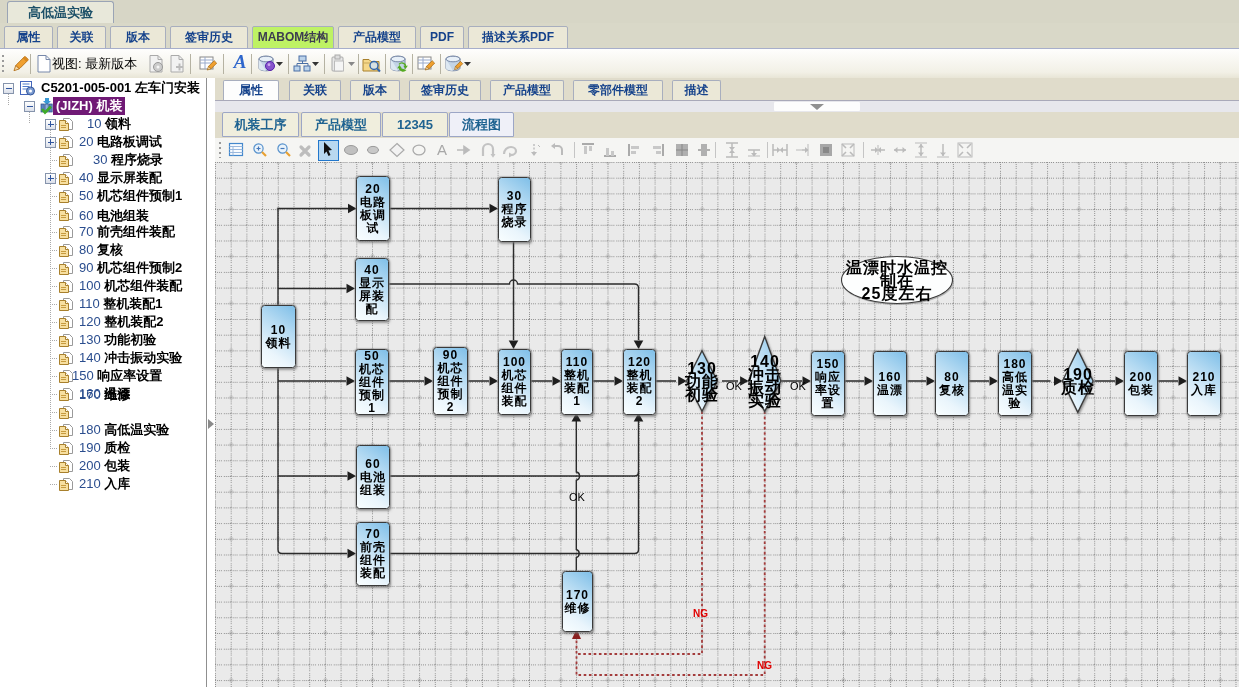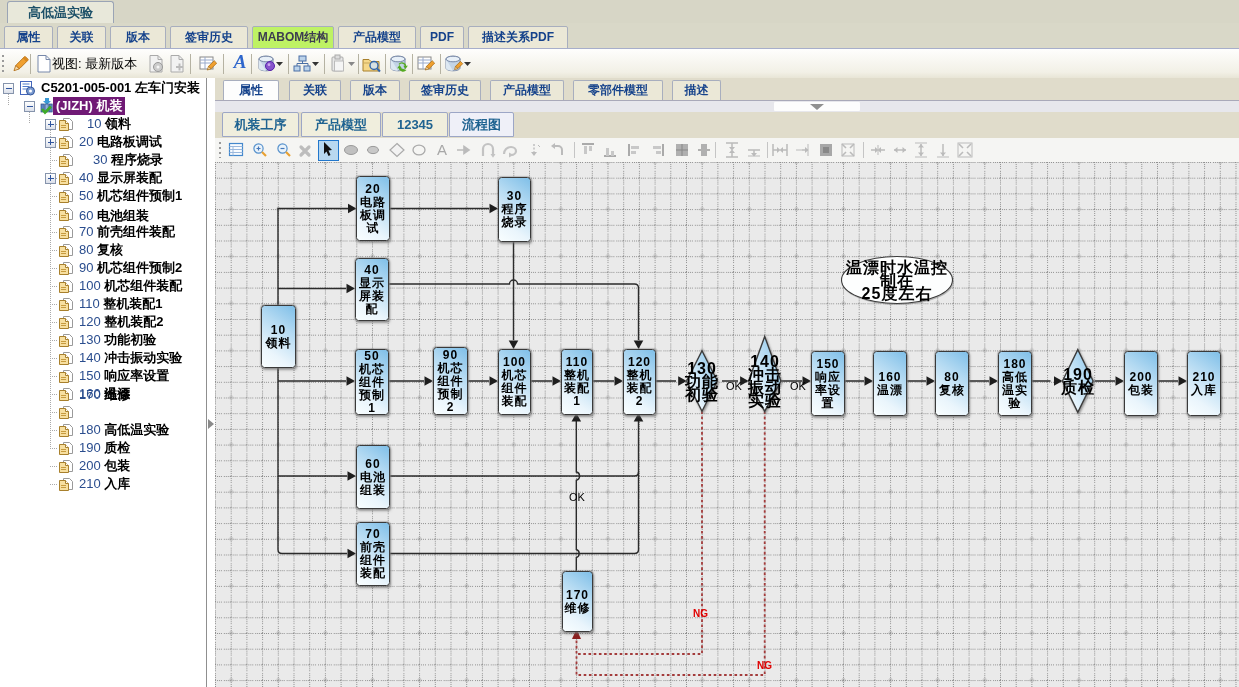--- a/index.html
+++ b/index.html
@@ -300,21 +300,21 @@
       <path d="M3 8.5h5M3 10.5h5" stroke="#c79b3f" stroke-width="1"></path>
     </svg>
     <div class="trow" style="left:79px;top:271px"><span class="num">140</span> 冲击振动实验</div>
     <div style="position:absolute;left:50px;top:297.5px;width:8px;height:1px;background-image:repeating-linear-gradient(90deg,#aaa 0 1px,transparent 1px 2px)"></div>
     <svg style="position:absolute;left:58px;top:291px" width="16" height="15">
       <path d="M5.5 1.5h6l3 3v8h-9z" fill="#fff" stroke="#9a9a9a" stroke-width="1"></path>
       <path d="M1.5 3.5h6l3 3v7h-9z" fill="#f7dfa0" stroke="#a8802c" stroke-width="1"></path>
       <path d="M7.5 3.5v3h3" fill="#fff" stroke="#a8802c" stroke-width="1"></path>
       <path d="M3 8.5h5M3 10.5h5" stroke="#c79b3f" stroke-width="1"></path>
     </svg>
-    <div class="trow" style="left:79px;top:289px"><span class="num">150</span> 响应率设置</div>
+    <div class="trow" style="left:72px;top:289px"><span class="num">150</span> 响应率设置</div>
     <div style="position:absolute;left:50px;top:315.5px;width:8px;height:1px;background-image:repeating-linear-gradient(90deg,#aaa 0 1px,transparent 1px 2px)"></div>
     <svg style="position:absolute;left:58px;top:309px" width="16" height="15">
       <path d="M5.5 1.5h6l3 3v8h-9z" fill="#fff" stroke="#9a9a9a" stroke-width="1"></path>
       <path d="M1.5 3.5h6l3 3v7h-9z" fill="#f7dfa0" stroke="#a8802c" stroke-width="1"></path>
       <path d="M7.5 3.5v3h3" fill="#fff" stroke="#a8802c" stroke-width="1"></path>
       <path d="M3 8.5h5M3 10.5h5" stroke="#c79b3f" stroke-width="1"></path>
     </svg>
     <div class="trow" style="left:79px;top:307px"><span class="num">160</span> 温漂</div>
     <div style="position:absolute;left:50px;top:333.5px;width:8px;height:1px;background-image:repeating-linear-gradient(90deg,#aaa 0 1px,transparent 1px 2px)"></div>
     <svg style="position:absolute;left:58px;top:327px" width="16" height="15">

